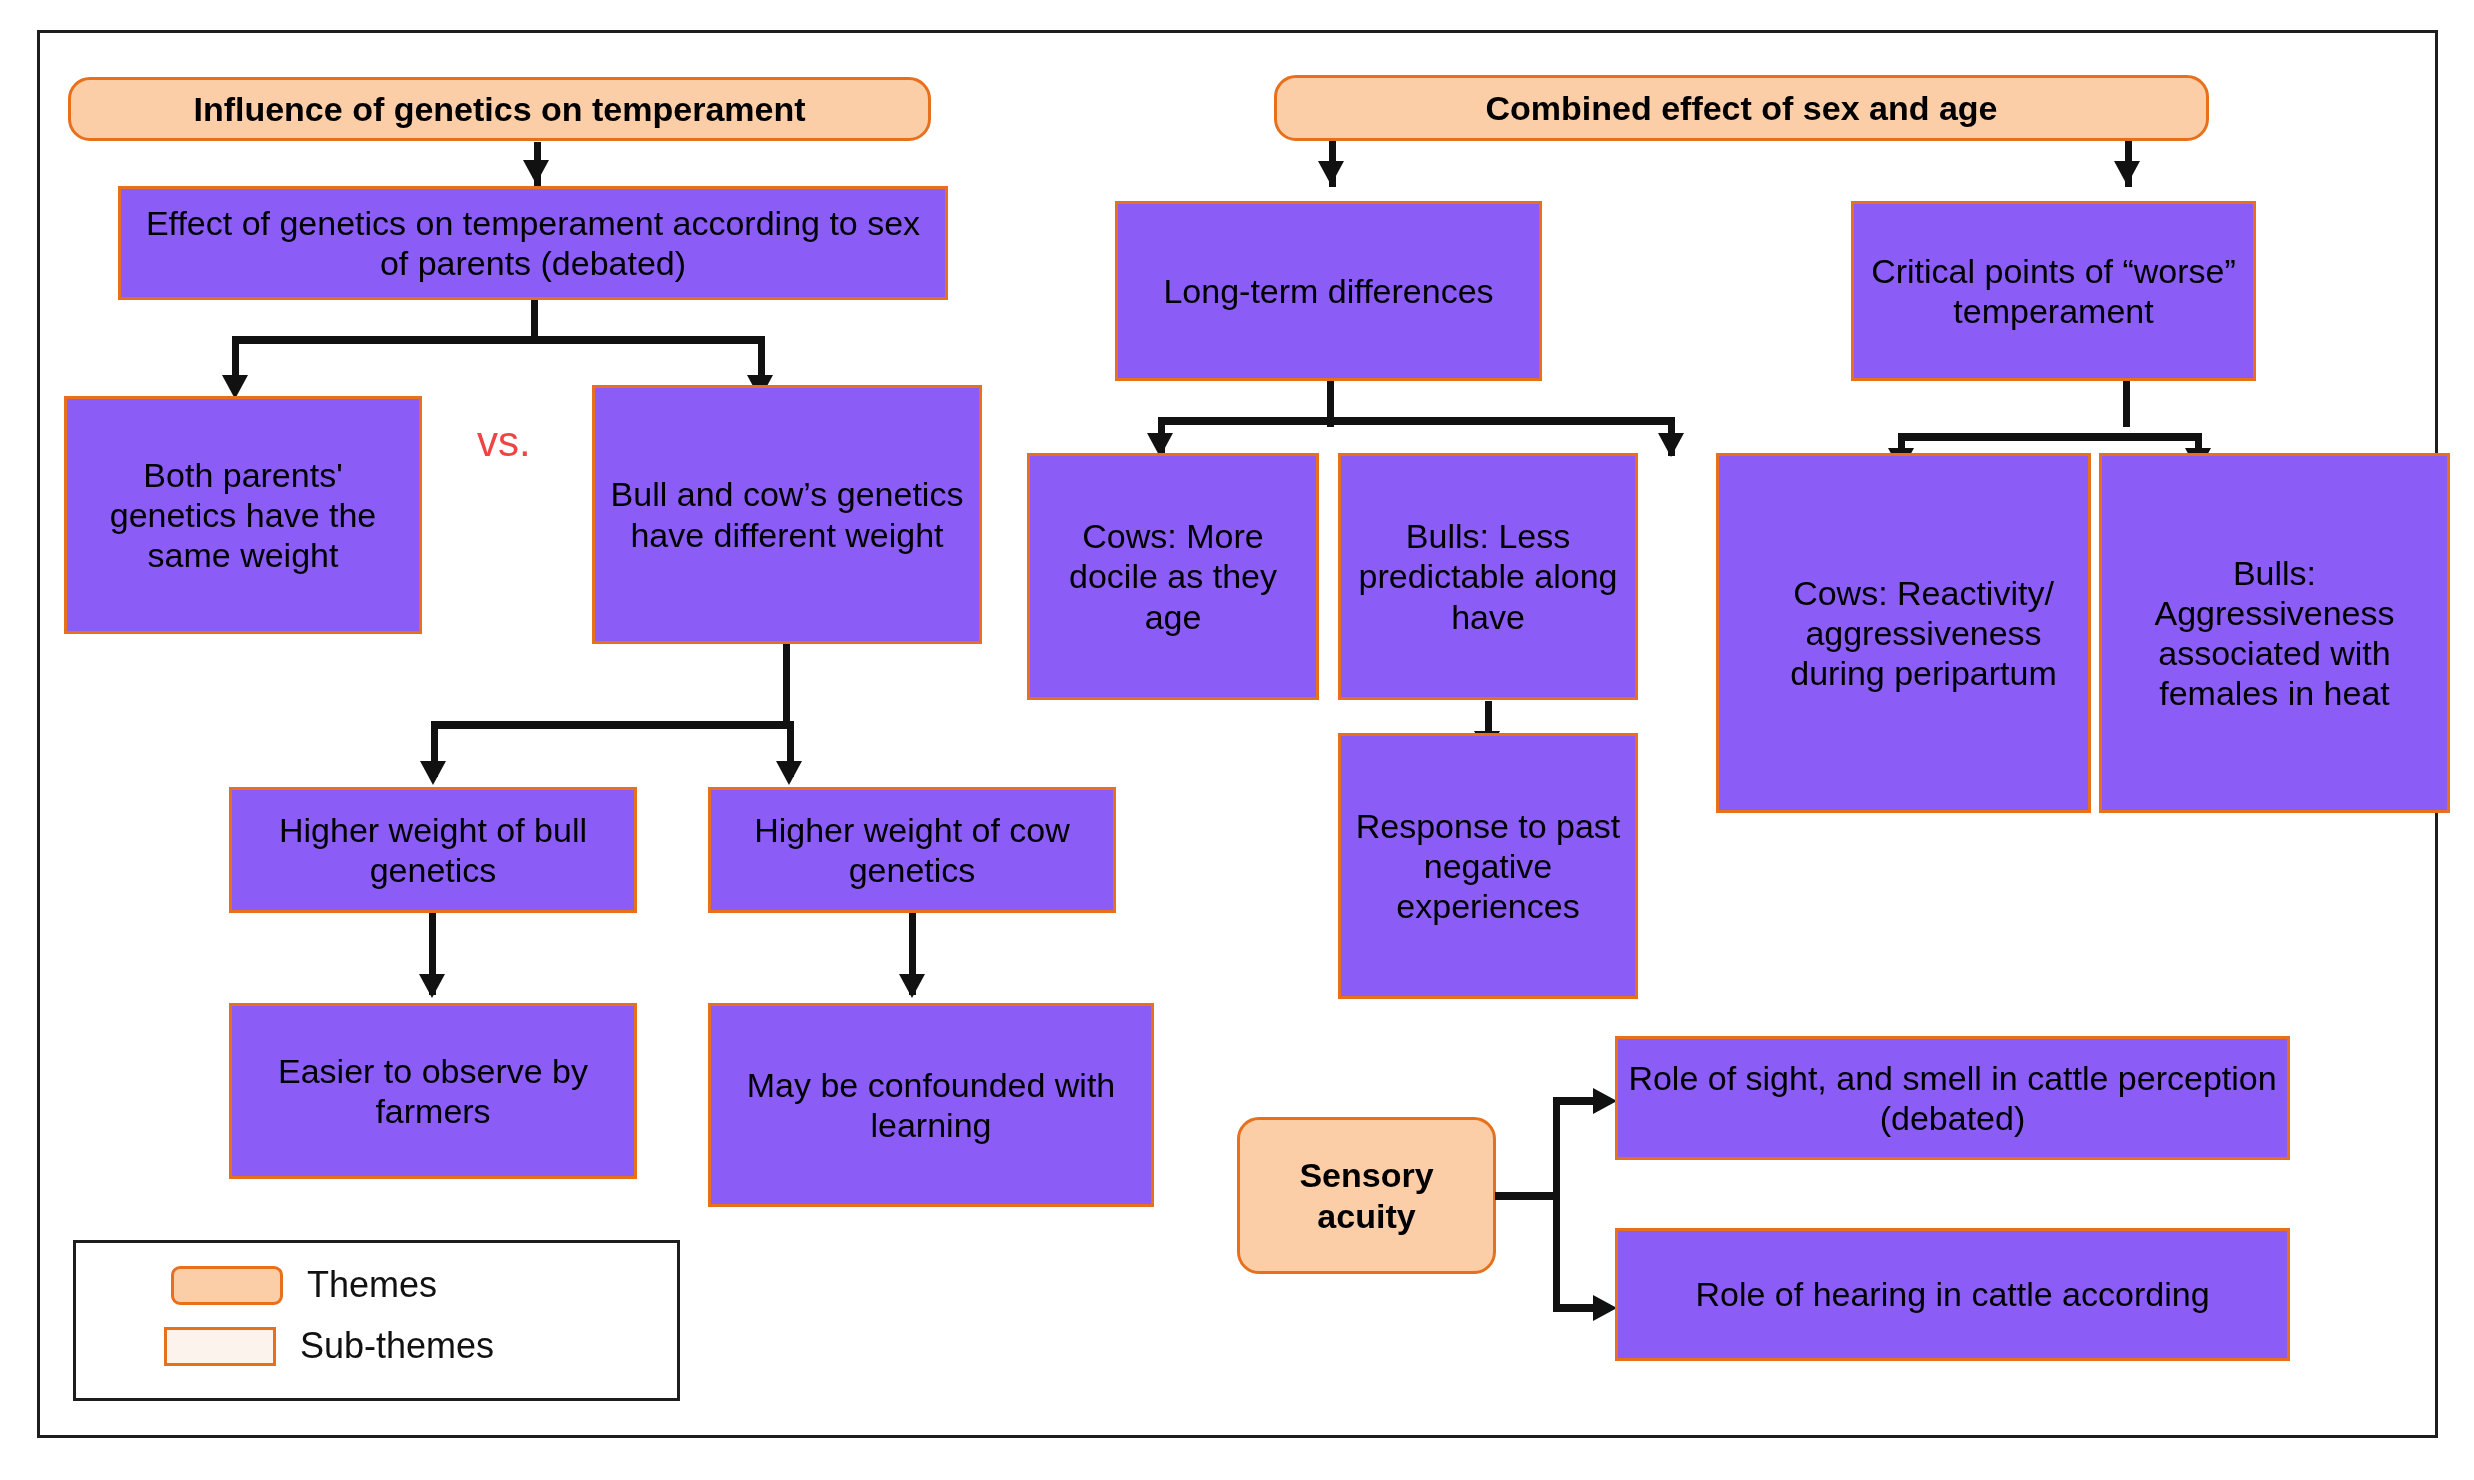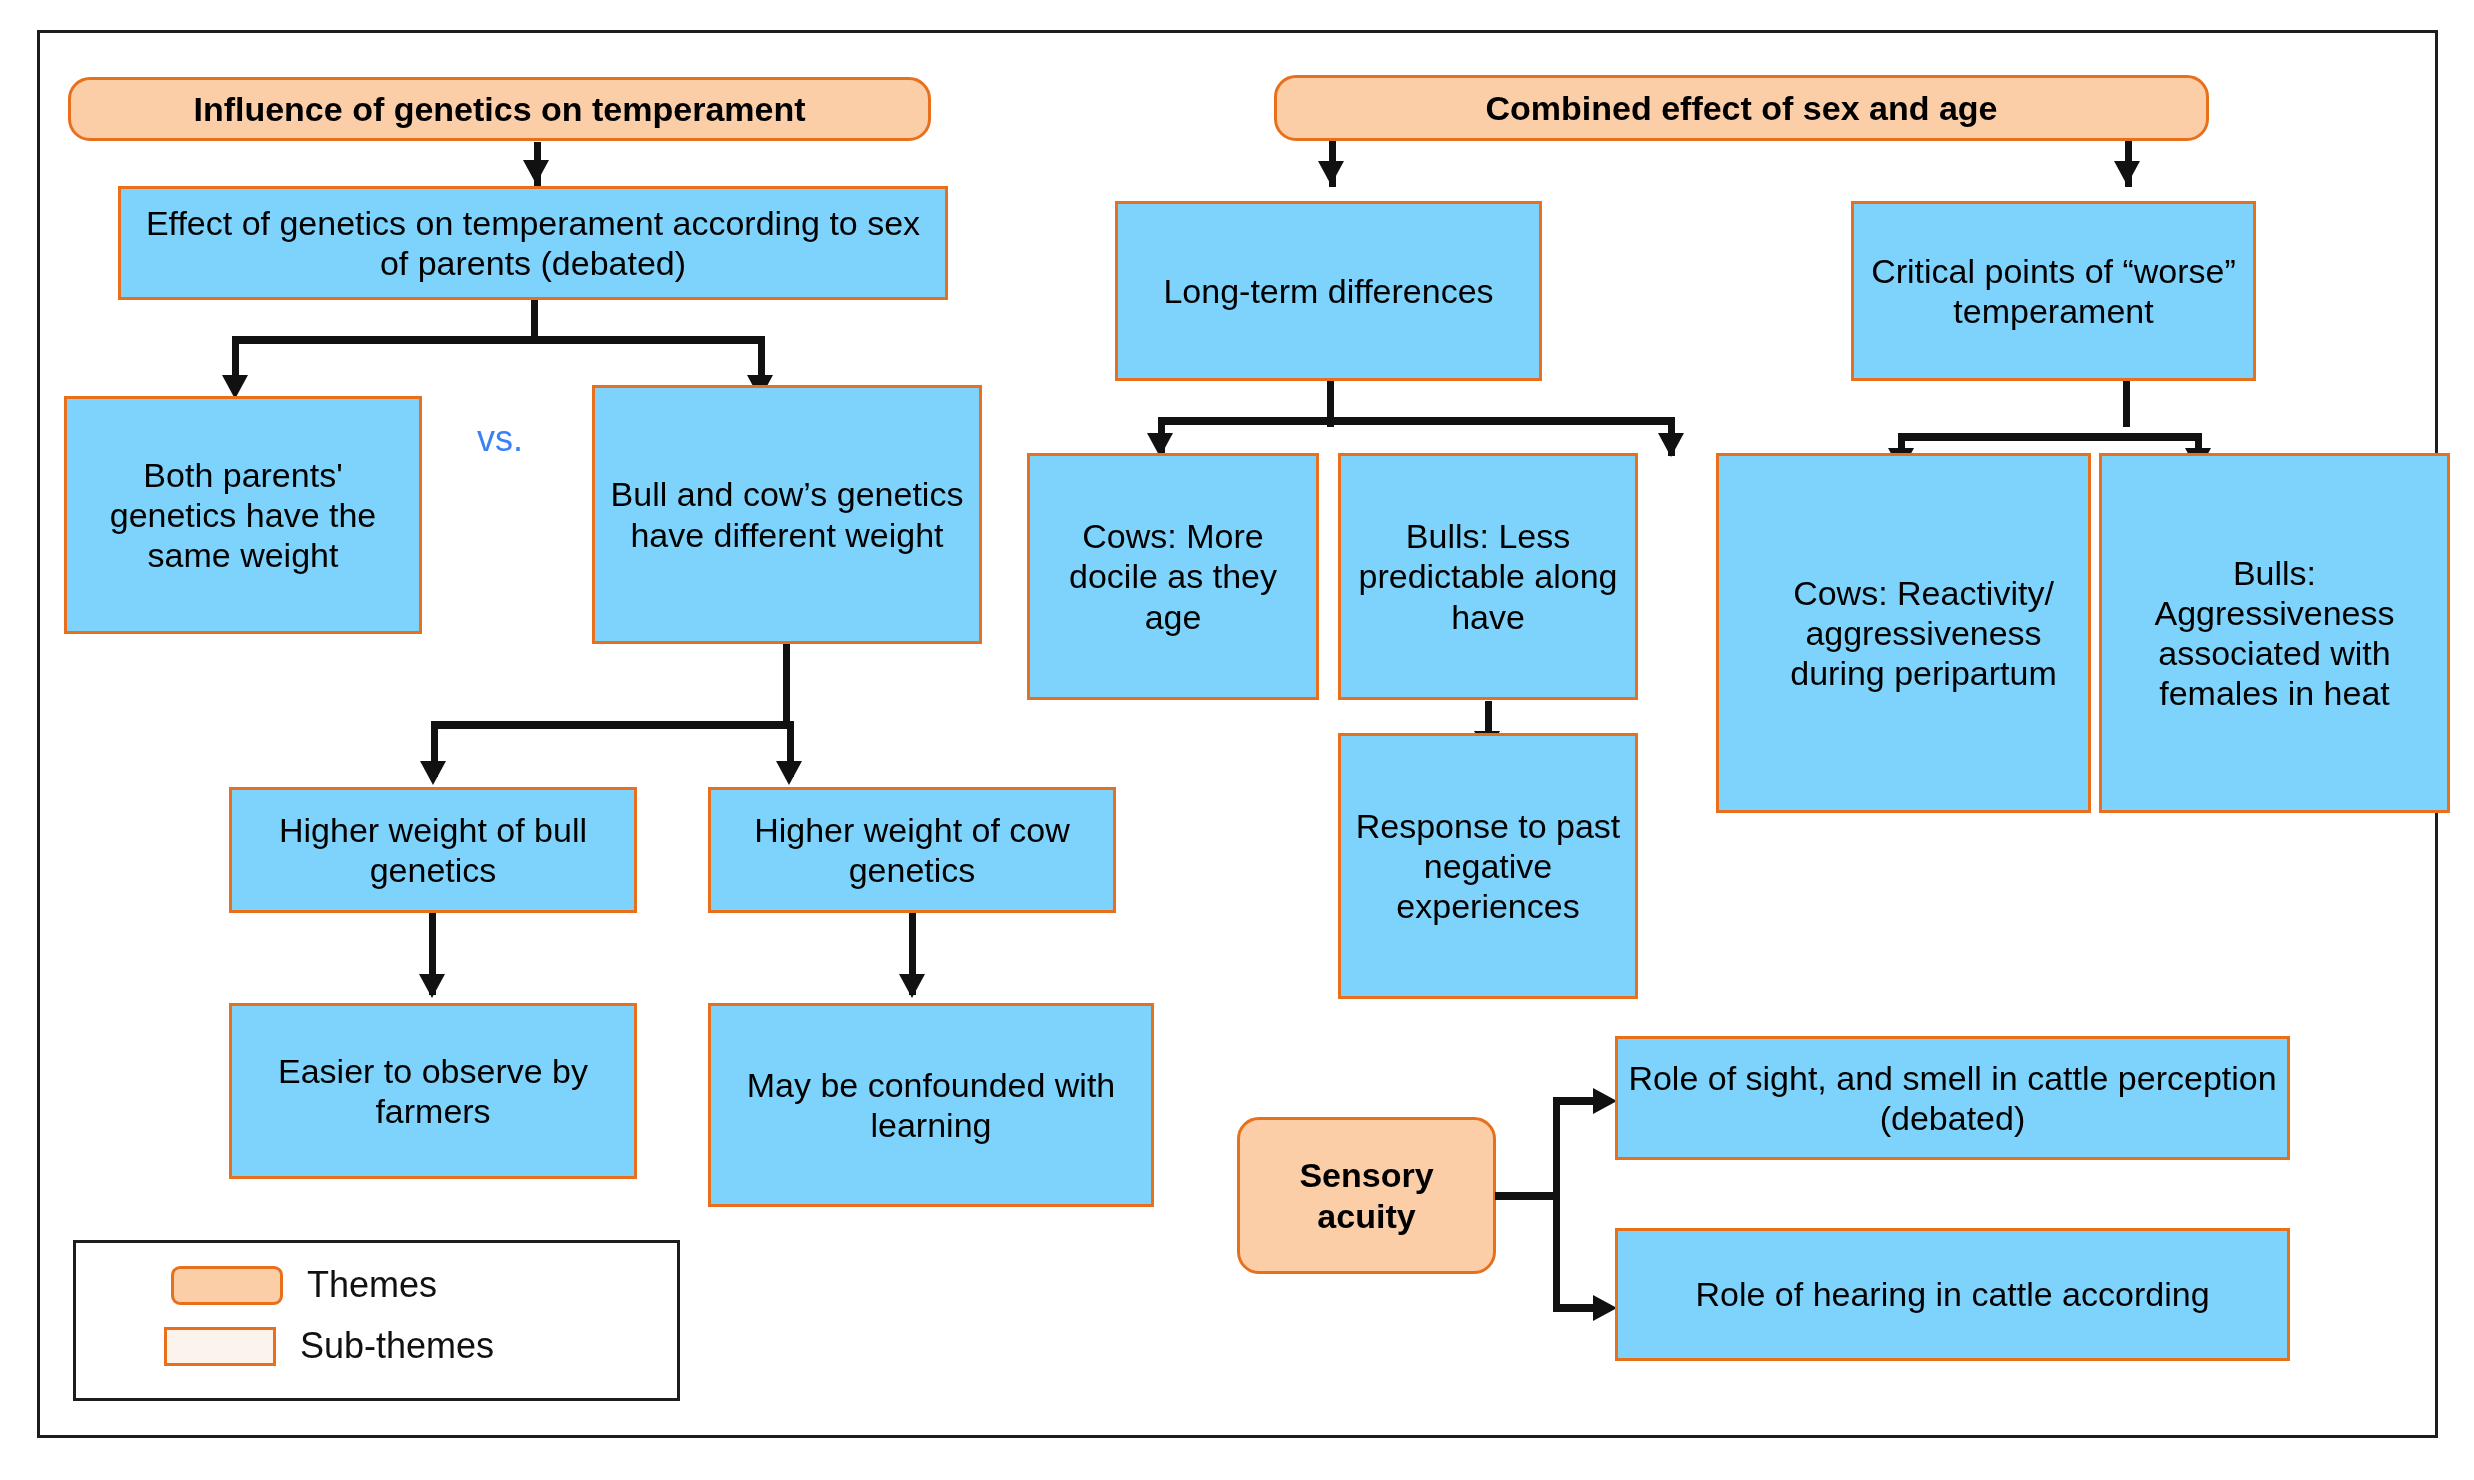--- a/index.html
+++ b/index.html
@@ -39,21 +39,21 @@
     color: #000000;
   }
   .theme {
     background: #FBCEA8;
     border: 3.7px solid #E8701C;
     border-radius: 22px;
     font-weight: bold;
     font-size: 34px;
   }
   .subtheme {
-    background: #7dd3fc;
+    background: #8b5cf6;
     border: 3.7px solid #E8701C;
     border-radius: 0;
     font-weight: normal;
     font-size: 34px;
   }
   .node .txt {
     display: block;
     padding: 0 9px;
     white-space: pre-line;
   }
@@ -111,22 +111,22 @@
     border-radius: 0;
   }
   .legend-label {
     font-size: 36px;
     color: #111;
     margin-left: 24px;
     white-space: nowrap;
   }
   .vs-label {
     position: absolute;
-    font-size: 36px;
-    color: #3b82f6;
+    font-size: 42px;
+    color: #ef4444;
   }
 </style>
 </head>
 <body>
 
 <div id="canvas">
 
   <div id="outer-frame"></div>
 
   <div class="node theme" style="left:68px; top:77px; width:863px; height:64px;">

